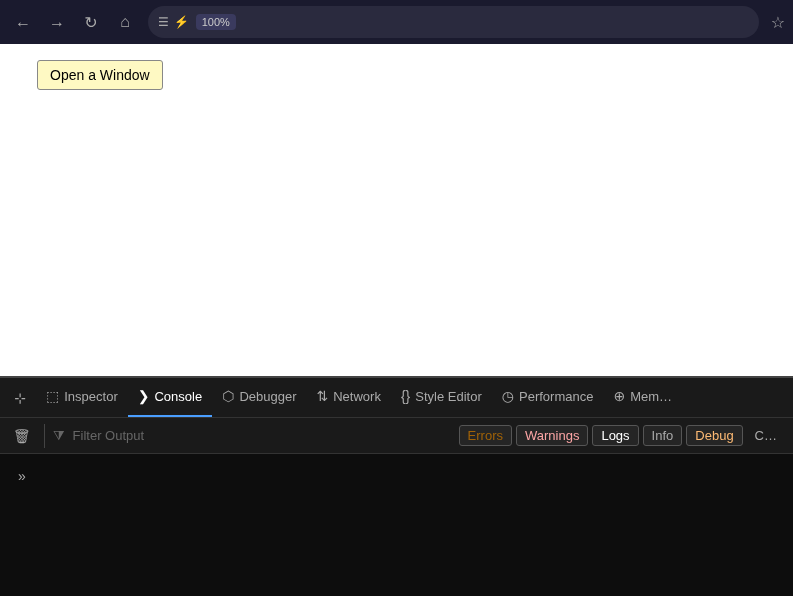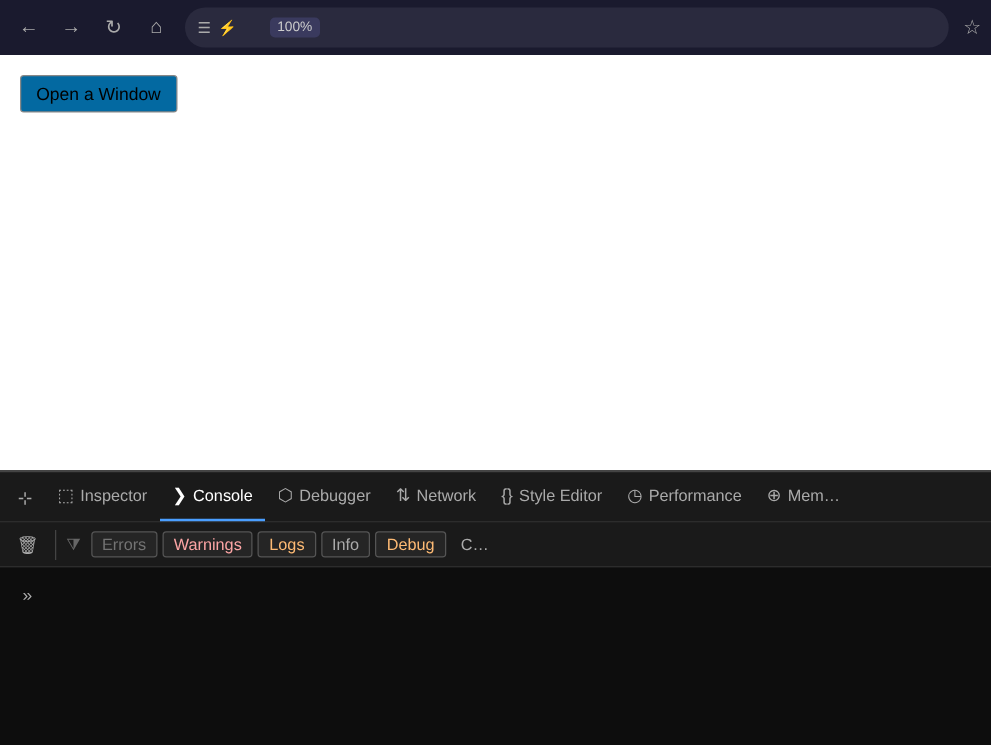--- a/index.html
+++ b/index.html
@@ -52,46 +52,46 @@
       font-size: 13px;
       flex: 1;
     }
 
     .zoom-badge {
       background: #3a3a5e;
       color: #ccc;
       font-size: 11px;
       padding: 2px 6px;
       border-radius: 4px;
-      margin-left: 20px;
     }
 
     .star-btn {
       background: none;
       border: none;
       color: #aaa;
       font-size: 16px;
       cursor: pointer;
       margin-left: 4px;
     }
 
     
     .page-content {
       flex: 1;
       background: #ffffff;
       padding: 16px;
     }
 
     .open-window-btn {
       border: 1px solid #888;
-      background: #0369a1;
+      background: #fef9c3;
       padding: 6px 12px;
       font-size: 14px;
       cursor: pointer;
       border-radius: 3px;
+      margin-left: 21px;
     }
 
     
     .devtools-panel {
       background: #1a1a1a;
       display: flex;
       flex-direction: column;
       height: 220px;
       border-top: 2px solid #444;
     }
@@ -185,39 +185,39 @@
       color: #aaa;
       font-size: 13px;
       padding: 2px 8px;
       border-radius: 3px;
       cursor: pointer;
     }
 
     .filter-btn-logs {
       background: rgba(255,255,255,0.05);
       border: 1px solid #555;
+      color: #ffffff;
+    }
+
+    .filter-btn-info {
+      background: rgba(255,255,255,0.05);
+      border: 1px solid #555;
+      color: #aaa;
+    }
+
+    .filter-btn-debug {
+      background: rgba(255,255,255,0.05);
+      border: 1px solid #555;
       color: #fdba74;
     }
 
-    .filter-btn-info {
-      background: rgba(255,255,255,0.05);
-      border: 1px solid #555;
-      color: #aaa;
-    }
-
-    .filter-btn-debug {
-      background: rgba(255,255,255,0.05);
-      border: 1px solid #555;
-      color: #fdba74;
-    }
-
     .filter-btn-errors {
       background: rgba(255,255,255,0.05);
       border: 1px solid #555;
-      color: #737373;
+      color: #a16207;
     }
 
     .filter-btn-warnings {
       background: rgba(255,255,255,0.05);
       border: 1px solid #555;
       color: #fca5a5;
     }
 
     
     .console-output {
@@ -304,20 +304,21 @@
     <div class="devtools-tab">
       <span class="devtools-tab-icon">⊕</span>
       <span>Mem…</span>
     </div>
   </div>
 
   <div class="devtools-toolbar">
     <button class="toolbar-btn">🗑</button>
     <div class="sep"></div>
     <span style="color:#666;font-size:13px;margin-right:4px;">⧩</span>
+    <input class="filter-input" type="text" placeholder="Filter Output" style="">
 
     <button class="filter-btn filter-btn-errors">Errors</button>
     <button class="filter-btn filter-btn-warnings">Warnings</button>
     <button class="filter-btn filter-btn-logs">Logs</button>
     <button class="filter-btn filter-btn-info">Info</button>
     <button class="filter-btn filter-btn-debug">Debug</button>
     <button class="filter-btn">C…</button>
   </div>
 
   <div class="console-output">

